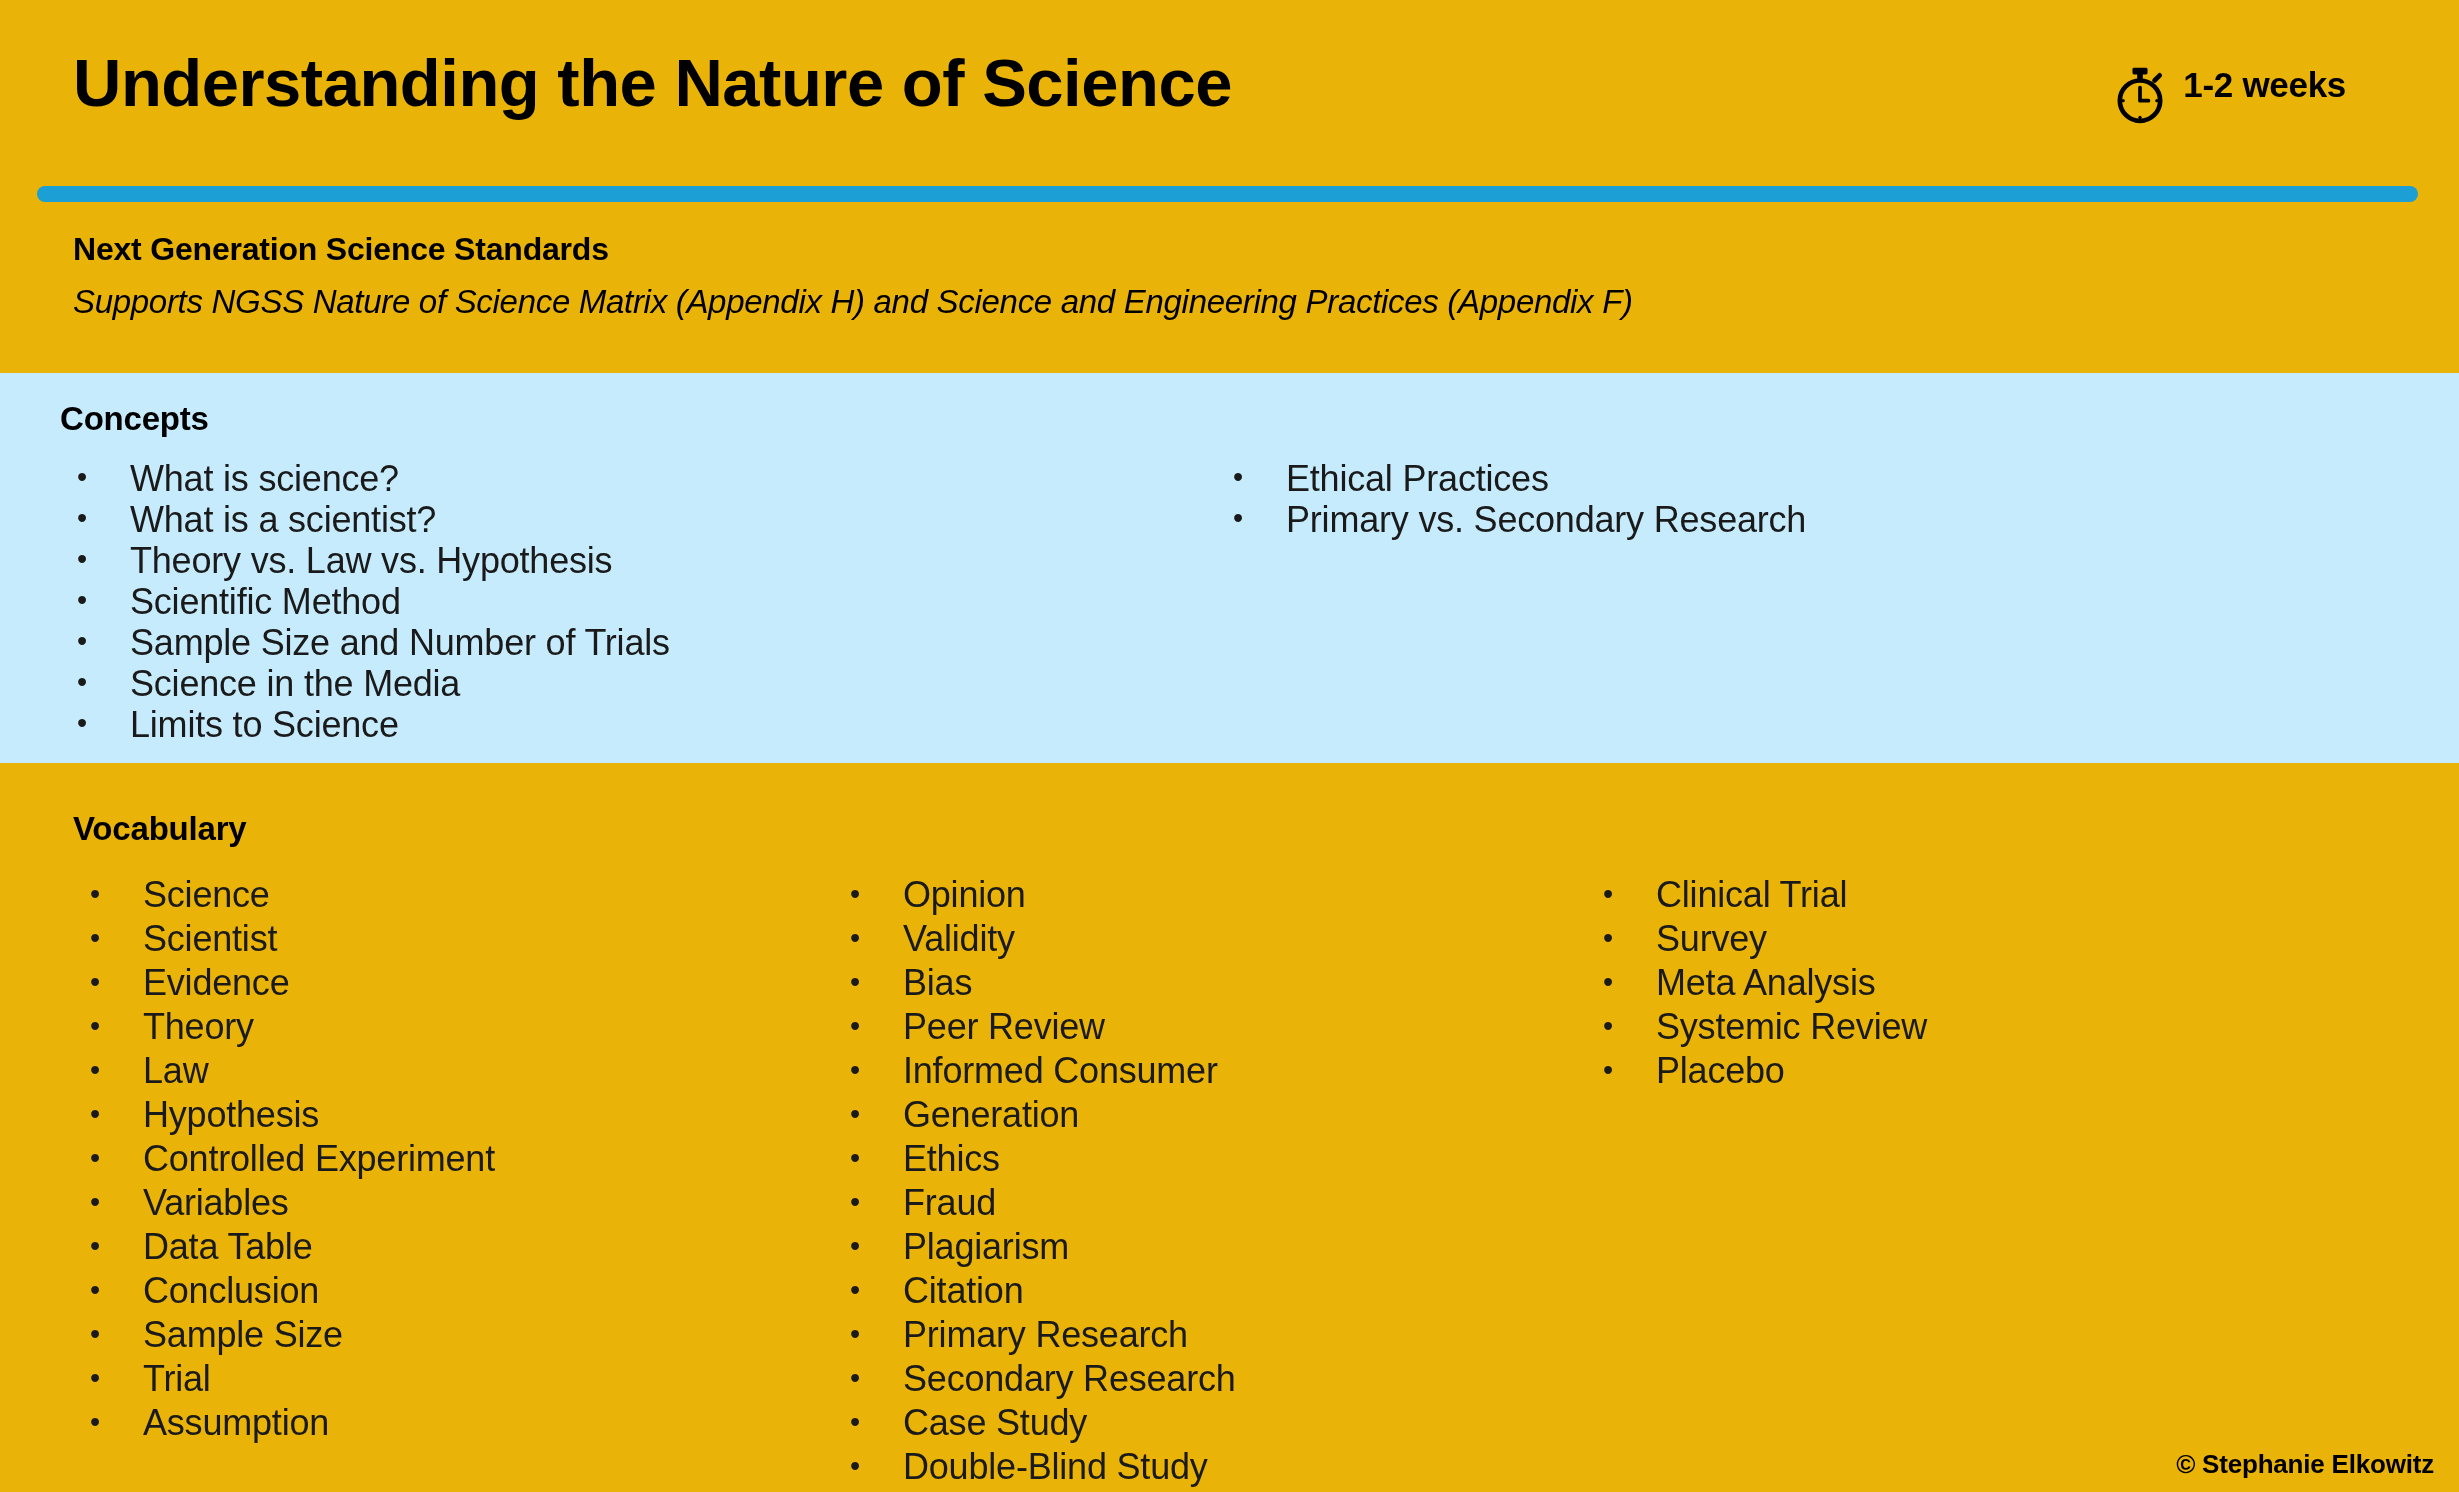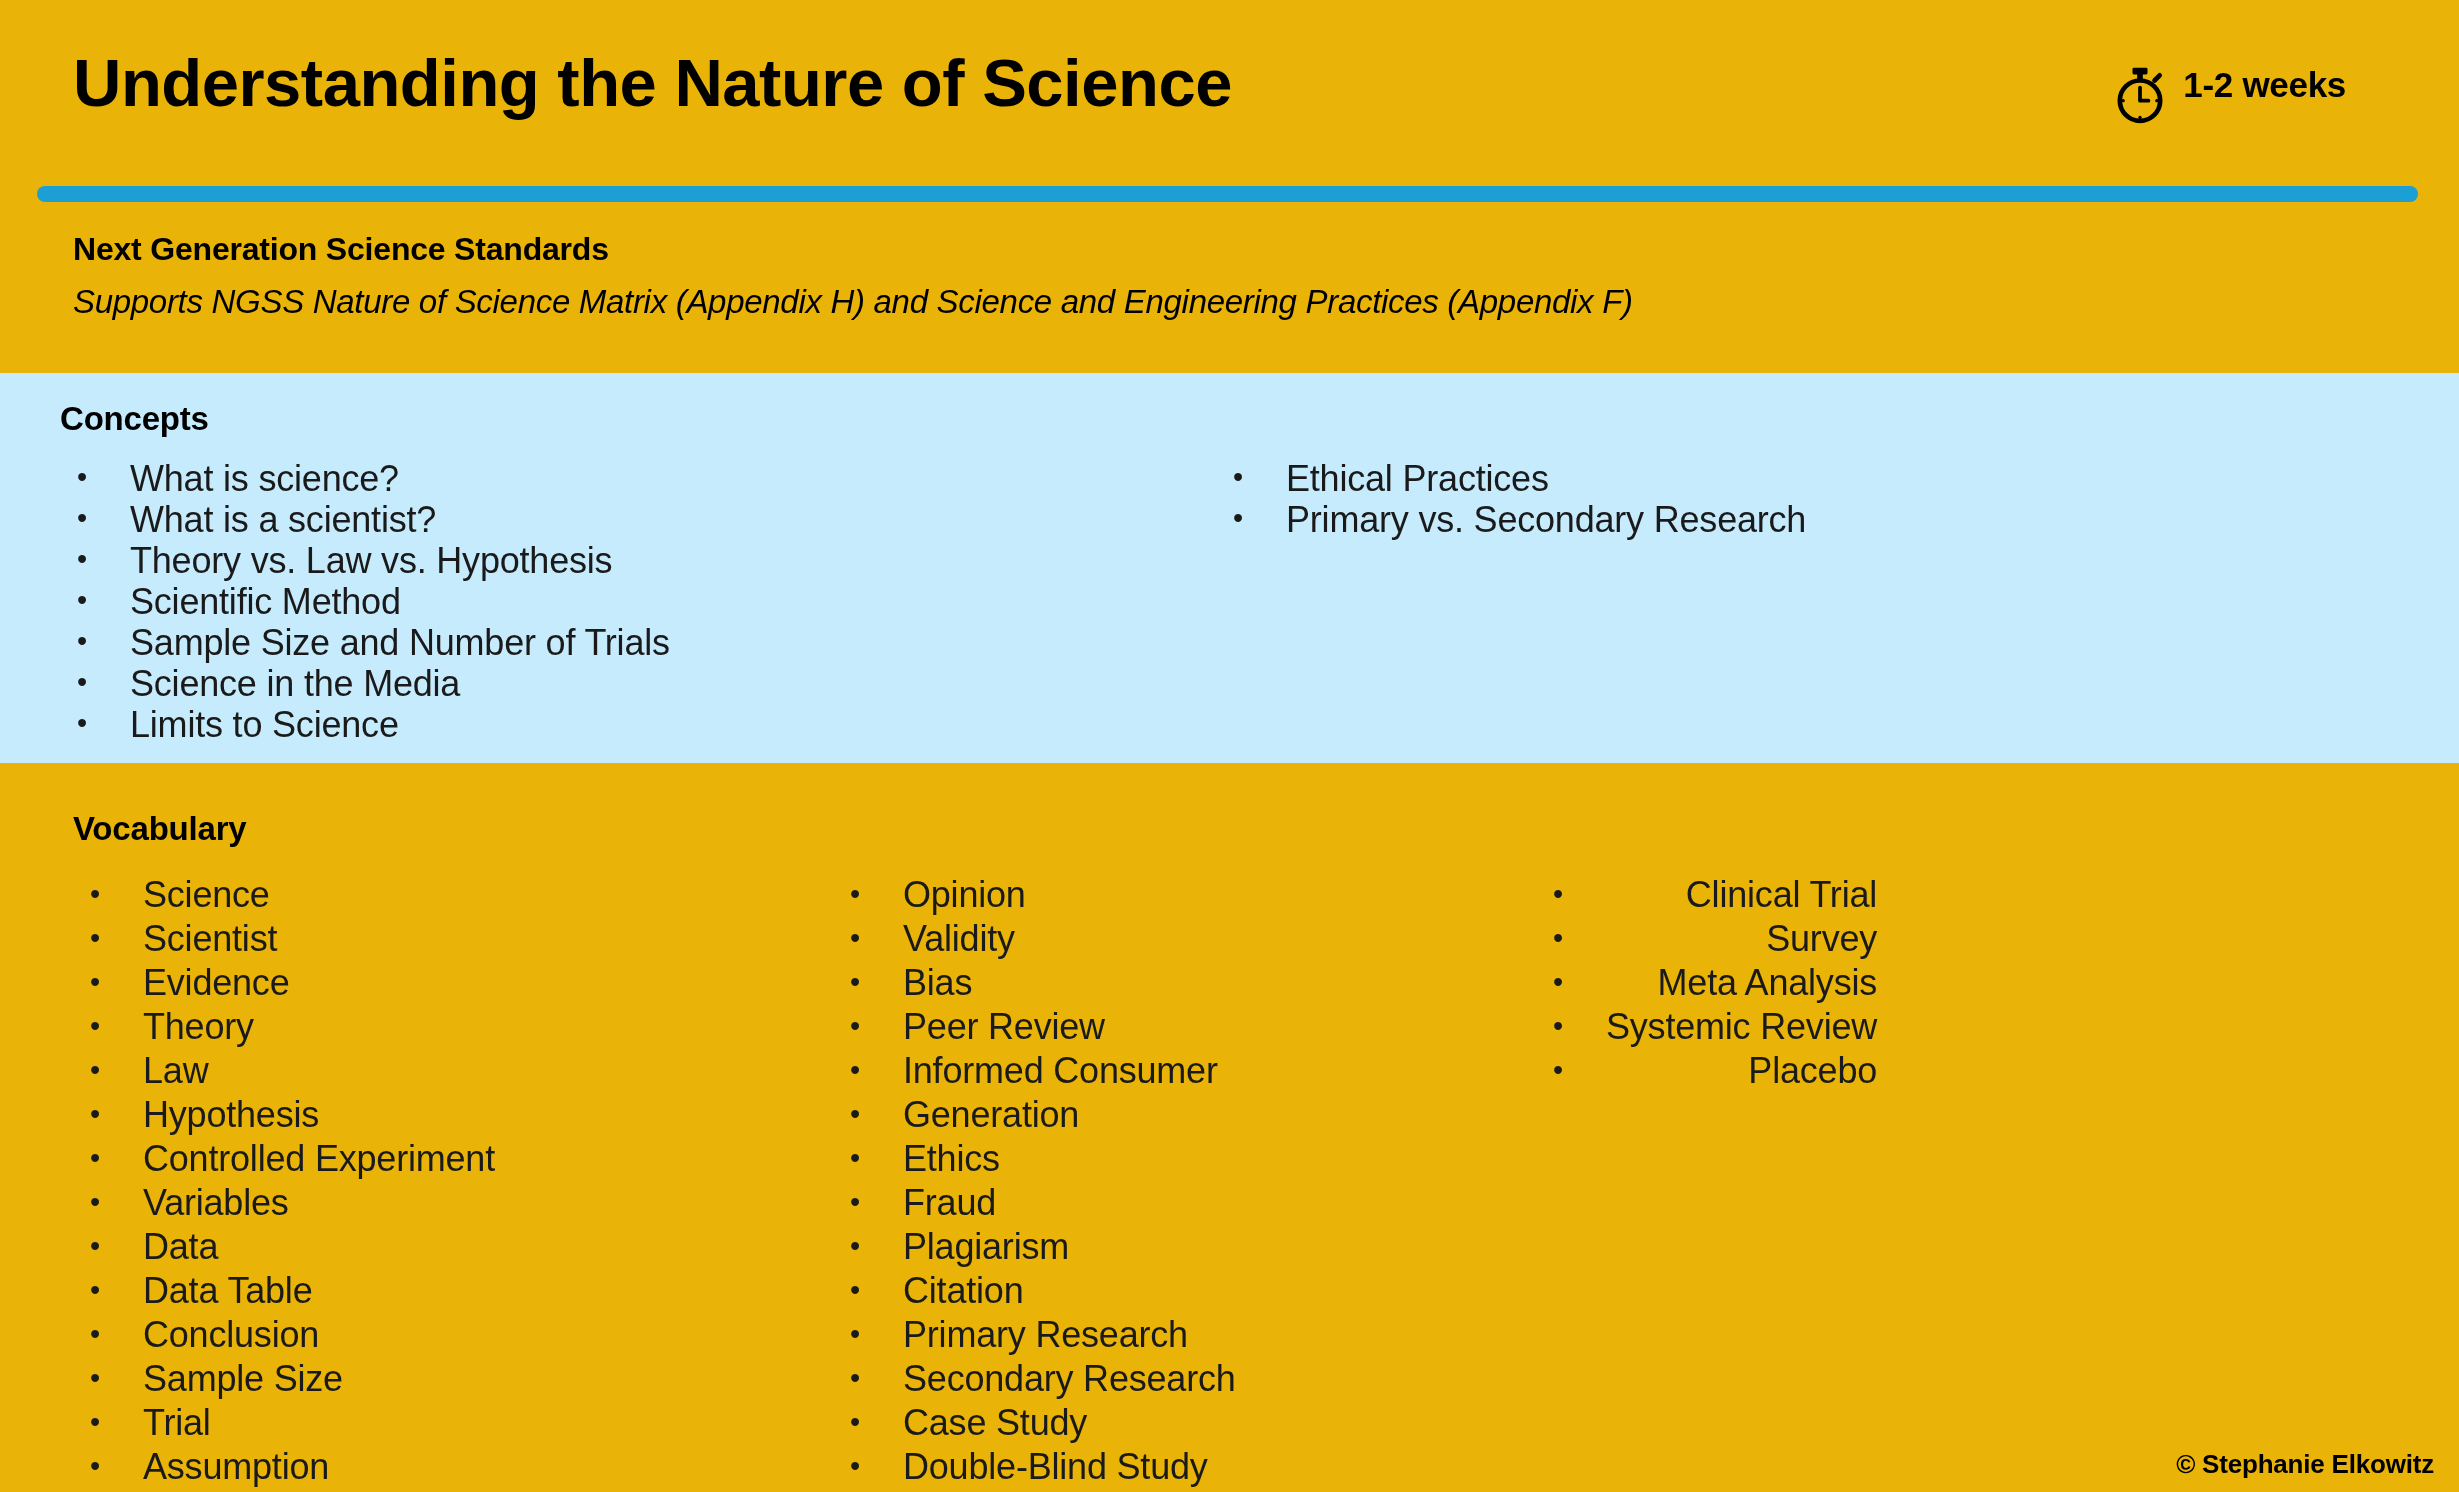--- a/index.html
+++ b/index.html
@@ -173,21 +173,21 @@
     top: 22px;
   }
 
   .vocab-col {
     position: absolute;
     top: 85px;
   }
 
   .vocab-col-1 { left: 90px; }
   .vocab-col-2 { left: 850px; }
-  .vocab-col-3 { left: 1553px; text-align: right; }
+  .vocab-col-3 { left: 1603px; }
 
   .vocab-col ul.bullets li {
     font-size: 36px;
     line-height: 44px;
   }
 
   .vocab-col ul.bullets li::before {
     line-height: 44px;
   }
 
@@ -262,21 +262,20 @@
     <div class="vocab-col vocab-col-1">
       <ul class="bullets">
           <li>Science</li>
           <li>Scientist</li>
           <li>Evidence</li>
           <li>Theory</li>
           <li>Law</li>
           <li>Hypothesis</li>
           <li>Controlled Experiment</li>
           <li>Variables</li>
-          <li>Data</li>
           <li>Data Table</li>
           <li>Conclusion</li>
           <li>Sample Size</li>
           <li>Trial</li>
           <li>Assumption</li>
         </ul>
     </div>
 
     <div class="vocab-col vocab-col-2">
       <ul class="bullets">

